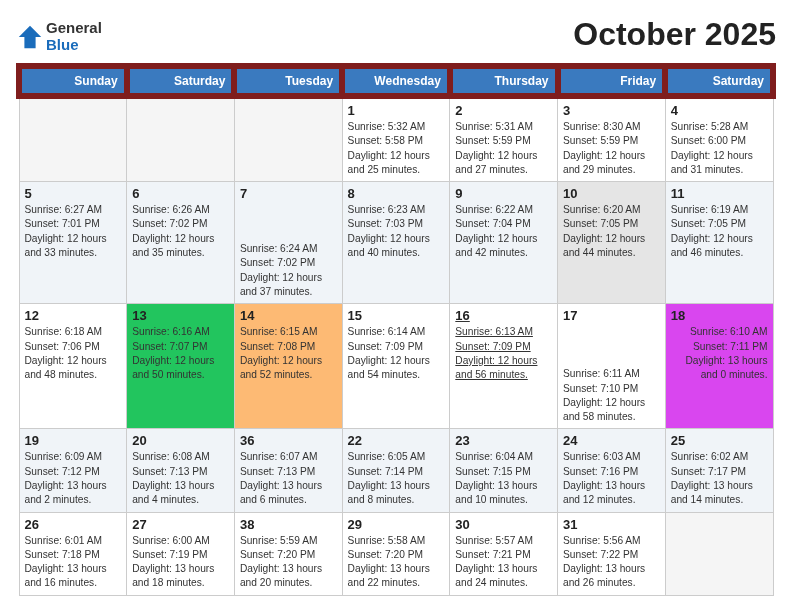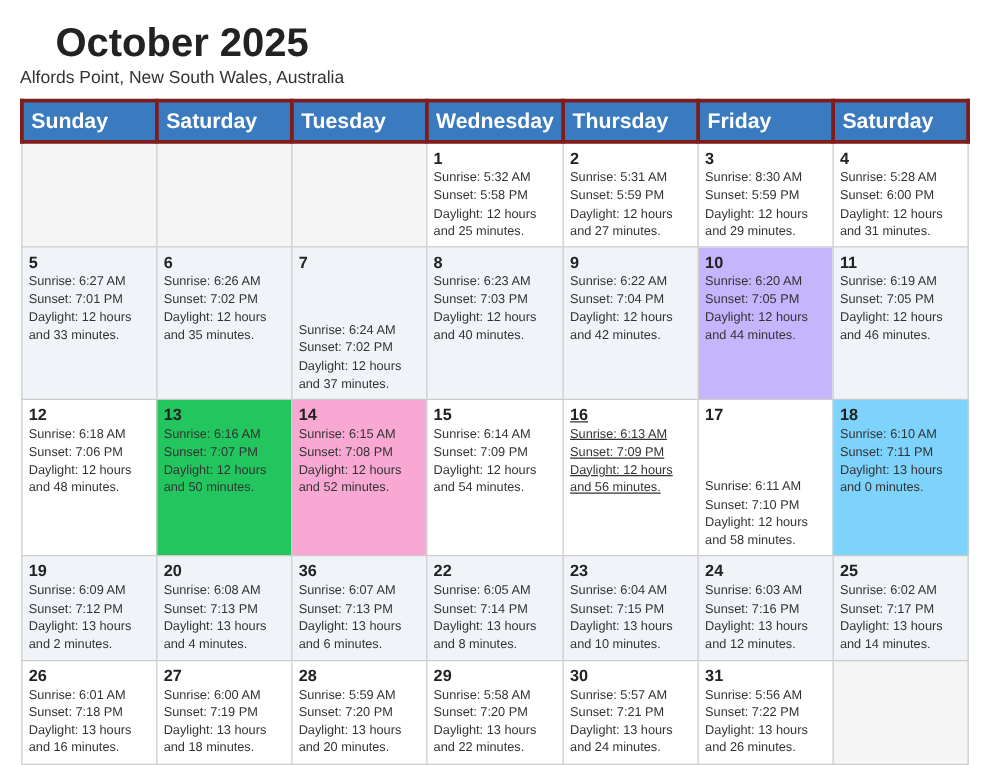--- a/index.html
+++ b/index.html
@@ -35,43 +35,43 @@
       font-size: 15px;
       font-weight: bold;
       color: #1a6cbb;
     }
     .logo-icon {
       width: 28px;
       height: 28px;
       margin-right: 2px;
     }
     .title-block {
-      text-align: center;
+      text-align: left;
     }
     .month-title {
       font-size: 32px;
       font-weight: bold;
       color: #222;
     }
     .location {
       font-size: 14px;
       color: #333;
     }
     .calendar {
       width: 100%;
       border-collapse: collapse;
       border: 1px solid #ccc;
     }
     .calendar th {
       background-color: #3a7abf;
       color: #fff;
-      text-align: left;
+      text-align: right;
       padding: 5px 6px;
-      font-size: 17px;
-      border: 3px solid #7f1d1d;
+      font-size: 12px;
+      border: 6px solid #7f1d1d;
     }
     .calendar td {
       border: 1px solid #ccc;
       vertical-align: top;
       padding: 4px 5px;
       width: calc(100% / 7);
       min-height: 80px;
       font-size: 10.5px;
       color: #333;
       background: #fff;
@@ -88,23 +88,31 @@
     .day-info {
       line-height: 1.4;
       font-size: 10.2px;
       color: #333;
     }
   </style>
 </head>
 <body>
 
 <div class="header">
+  <div class="logo">
+    <svg class="logo-icon" viewBox="0 0 40 40" xmlns="http://www.w3.org/2000/svg">
+      <polygon points="20,4 36,20 28,20 28,36 12,36 12,20 4,20" fill="#1a6cbb"></polygon>
+    </svg>
+    <div class="logo-text">
+      <span class="logo-general">General</span>
+      <span class="logo-blue">Blue</span>
+    </div>
+  </div>
   <div class="title-block">
     <div class="month-title">October 2025</div>
-    <div class="location">Alfords Point, New South Wales, Australia</div>
   </div>
 </div>
 
 <table class="calendar">
   <thead>
     <tr>
       <th>Sunday</th>
       <th>Saturday</th>
       <th>Tuesday</th>
       <th>Wednesday</th>
@@ -176,21 +184,21 @@
 Daylight: 12 hours
 and 40 minutes.</div>
         </td>
         <td style="background: rgb(240, 244, 248);">
           <div class="day-num">9</div>
           <div class="day-info" style="white-space: pre-line;">Sunrise: 6:22 AM
 Sunset: 7:04 PM
 Daylight: 12 hours
 and 42 minutes.</div>
         </td>
-        <td style="background: #c4b5fd;">
+        <td style="background: #e5e5e5;">
           <div class="day-num">10</div>
           <div class="day-info" style="white-space: pre-line;">Sunrise: 6:20 AM
 Sunset: 7:05 PM
 Daylight: 12 hours
 and 44 minutes.</div>
         </td>
         <td style="background: rgb(240, 244, 248);">
           <div class="day-num">11</div>
           <div class="day-info" style="white-space: pre-line;">Sunrise: 6:19 AM
 Sunset: 7:05 PM
@@ -206,21 +214,21 @@
 Daylight: 12 hours
 and 48 minutes.</div>
         </td>
         <td style="background: #22c55e;">
           <div class="day-num">13</div>
           <div class="day-info" style="white-space: pre-line;">Sunrise: 6:16 AM
 Sunset: 7:07 PM
 Daylight: 12 hours
 and 50 minutes.</div>
         </td>
-        <td style="background: #f9a8d4;">
+        <td style="background: #fdba74;">
           <div class="day-num">14</div>
           <div class="day-info" style="white-space: pre-line;">Sunrise: 6:15 AM
 Sunset: 7:08 PM
 Daylight: 12 hours
 and 52 minutes.</div>
         </td>
         <td style="background: rgb(255, 255, 255);">
           <div class="day-num">15</div>
           <div class="day-info" style="white-space: pre-line;">Sunrise: 6:14 AM
 Sunset: 7:09 PM
@@ -234,23 +242,23 @@
 Daylight: 12 hours
 and 56 minutes.</div>
         </td>
         <td style="background: rgb(255, 255, 255);">
           <div class="day-num">17</div>
           <div class="day-info" style="white-space: pre-line; margin-top: 44px;">Sunrise: 6:11 AM
 Sunset: 7:10 PM
 Daylight: 12 hours
 and 58 minutes.</div>
         </td>
-        <td style="background: #7dd3fc;">
+        <td style="background: #d946ef;">
           <div class="day-num">18</div>
-          <div class="day-info" style="white-space: pre-line;">Sunrise: 6:10 AM
+          <div class="day-info" style="white-space: pre-line; text-align: right;">Sunrise: 6:10 AM
 Sunset: 7:11 PM
 Daylight: 13 hours
 and 0 minutes.</div>
         </td>
       </tr>
       <tr>
         <td style="background: rgb(240, 244, 248);">
           <div class="day-num">19</div>
           <div class="day-info" style="white-space: pre-line;">Sunrise: 6:09 AM
 Sunset: 7:12 PM
@@ -309,21 +317,21 @@
 and 16 minutes.</div>
         </td>
         <td style="background: rgb(255, 255, 255);">
           <div class="day-num">27</div>
           <div class="day-info" style="white-space: pre-line;">Sunrise: 6:00 AM
 Sunset: 7:19 PM
 Daylight: 13 hours
 and 18 minutes.</div>
         </td>
         <td style="background: rgb(255, 255, 255);">
-          <div class="day-num">28</div>
+          <div class="day-num">38</div>
           <div class="day-info" style="white-space: pre-line;">Sunrise: 5:59 AM
 Sunset: 7:20 PM
 Daylight: 13 hours
 and 20 minutes.</div>
         </td>
         <td style="background: rgb(255, 255, 255);">
           <div class="day-num">29</div>
           <div class="day-info" style="white-space: pre-line;">Sunrise: 5:58 AM
 Sunset: 7:20 PM
 Daylight: 13 hours

